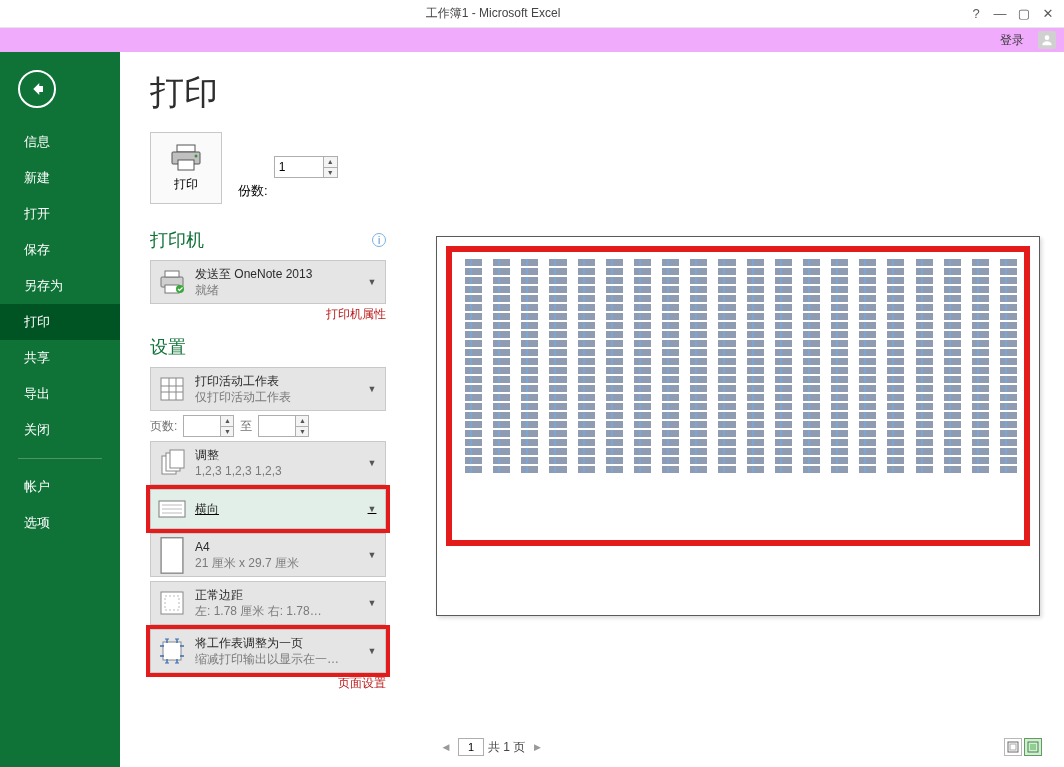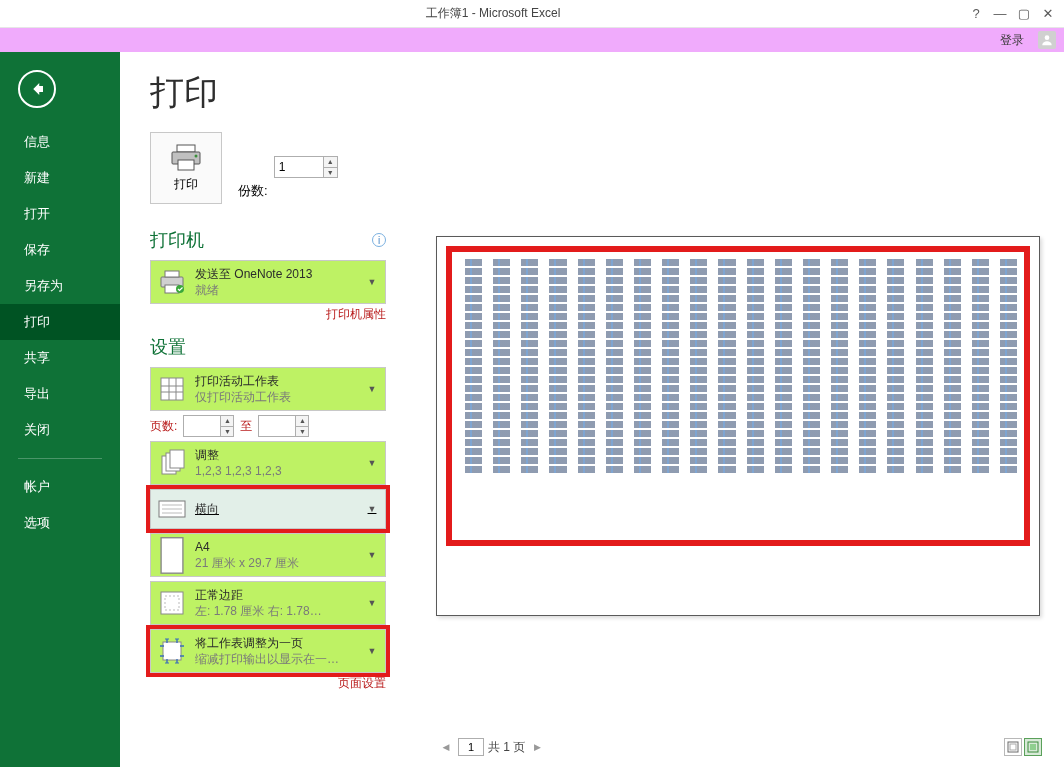--- a/index.html
+++ b/index.html
@@ -43,34 +43,34 @@
 .copies label { margin-right: 6px; white-space: nowrap; margin-top: 48px; }
 .spinbox { display: flex; align-items: stretch; border: 1px solid #aeaeae; height: 22px; }
 .spinbox input { width: 48px; border: none; outline: none; padding: 0 4px; font-size: 12px; }
 .spinbox .arrows { width: 14px; display: flex; flex-direction: column; border-left: 1px solid #aeaeae; }
 .spinbox .arrows div { flex: 1; display: flex; align-items: center; justify-content: center; font-size: 7px; color: #555; background:#f4f4f4; }
 .spinbox .arrows div:first-child { border-bottom: 1px solid #aeaeae; }
 
 .section-head { font-size: 18px; color: #0f7237; margin-top: 12px; margin-bottom: 4px; display: flex; align-items: center; justify-content: space-between; }
 .section-head .info-icon { width: 14px; height: 14px; border: 1px solid #7ab0e0; color: #4a88c8; border-radius: 50%; font-size: 10px; display: flex; align-items: center; justify-content: center; }
 
-.dropdown { border: 1px solid #c8c8c8; display: flex; align-items: center; padding: 4px 6px; margin-top: 4px; font-size: 12px; position: relative; background: #bef264; min-height: 44px; }
+.dropdown { border: 1px solid #c8c8c8; display: flex; align-items: center; padding: 4px 6px; margin-top: 4px; font-size: 12px; position: relative; background: #e5e5e5; min-height: 44px; }
 .dropdown.tall { min-height: 44px; }
 .dropdown.short { min-height: 26px; text-decoration: underline; }
 .dd-icon { width: 30px; height: 30px; flex-shrink: 0; margin-right: 8px; display: flex; align-items: center; justify-content: center; }
 .dd-text { flex: 1; line-height: 1.35; }
 .dd-text .line1 { font-size: 12px; color: #2b2b2b; }
 .dd-text .line2 { font-size: 12px; color: #7a7a7a; }
 .dd-caret { width: 14px; display: flex; align-items: center; justify-content: center; font-size: 9px; color: #555; }
 
 .link-right { text-align: right; font-size: 12px; margin-top: 2px; }
 .link-right a { color: #b91c1c; text-decoration: none; cursor: default; }
 
 .pages-row { display: flex; align-items: center; gap: 6px; margin-top: 4px; font-size: 12px; }
-.pages-row .lbl { color: #b91c1c; }
+.pages-row .lbl { color: #737373; }
 .pages-row .nbox { display: flex; border: 1px solid #aeaeae; height: 22px; }
 .pages-row .nbox input { width: 36px; border: none; outline: none; font-size: 12px; padding: 0 2px; }
 .pages-row .nbox .arrows { width: 13px; display: flex; flex-direction: column; border-left: 1px solid #aeaeae; }
 .pages-row .nbox .arrows div { flex:1; display:flex; align-items:center; justify-content:center; font-size:7px; color:#555; background:#f4f4f4; }
 .pages-row .nbox .arrows div:first-child { border-bottom:1px solid #aeaeae; }
 
 .highlighted-box { position: relative; margin-top: 4px; }
 .highlighted-box::before { content: ""; position: absolute; inset: -4px; border: 5px solid #e31b1b; pointer-events: none; }
 
 .dd-orient { background: #e2efe8; }

